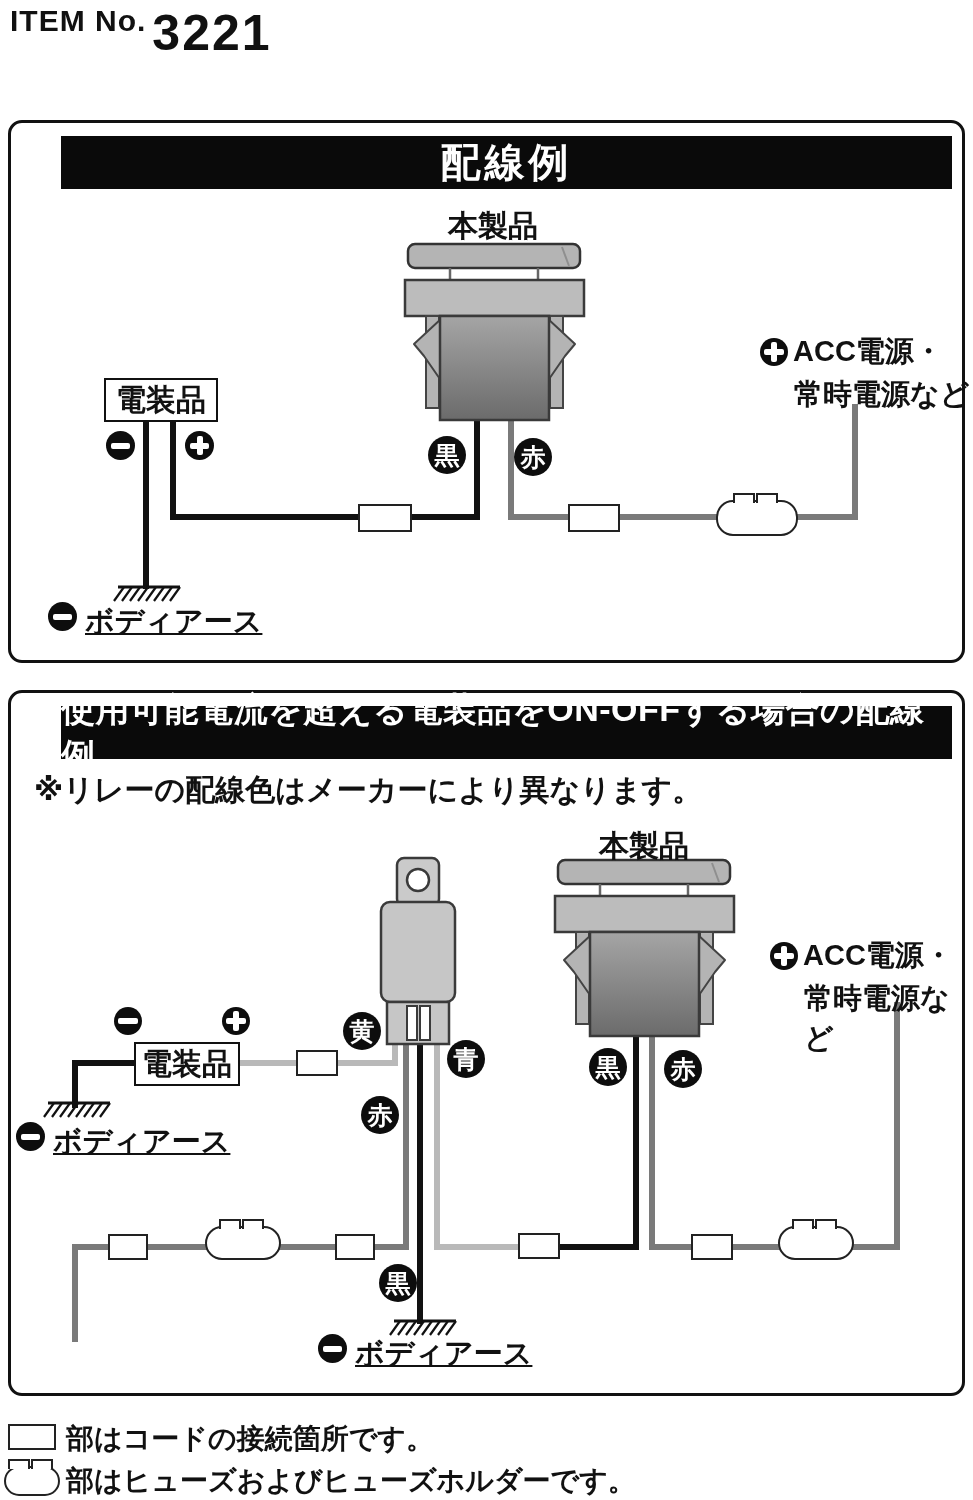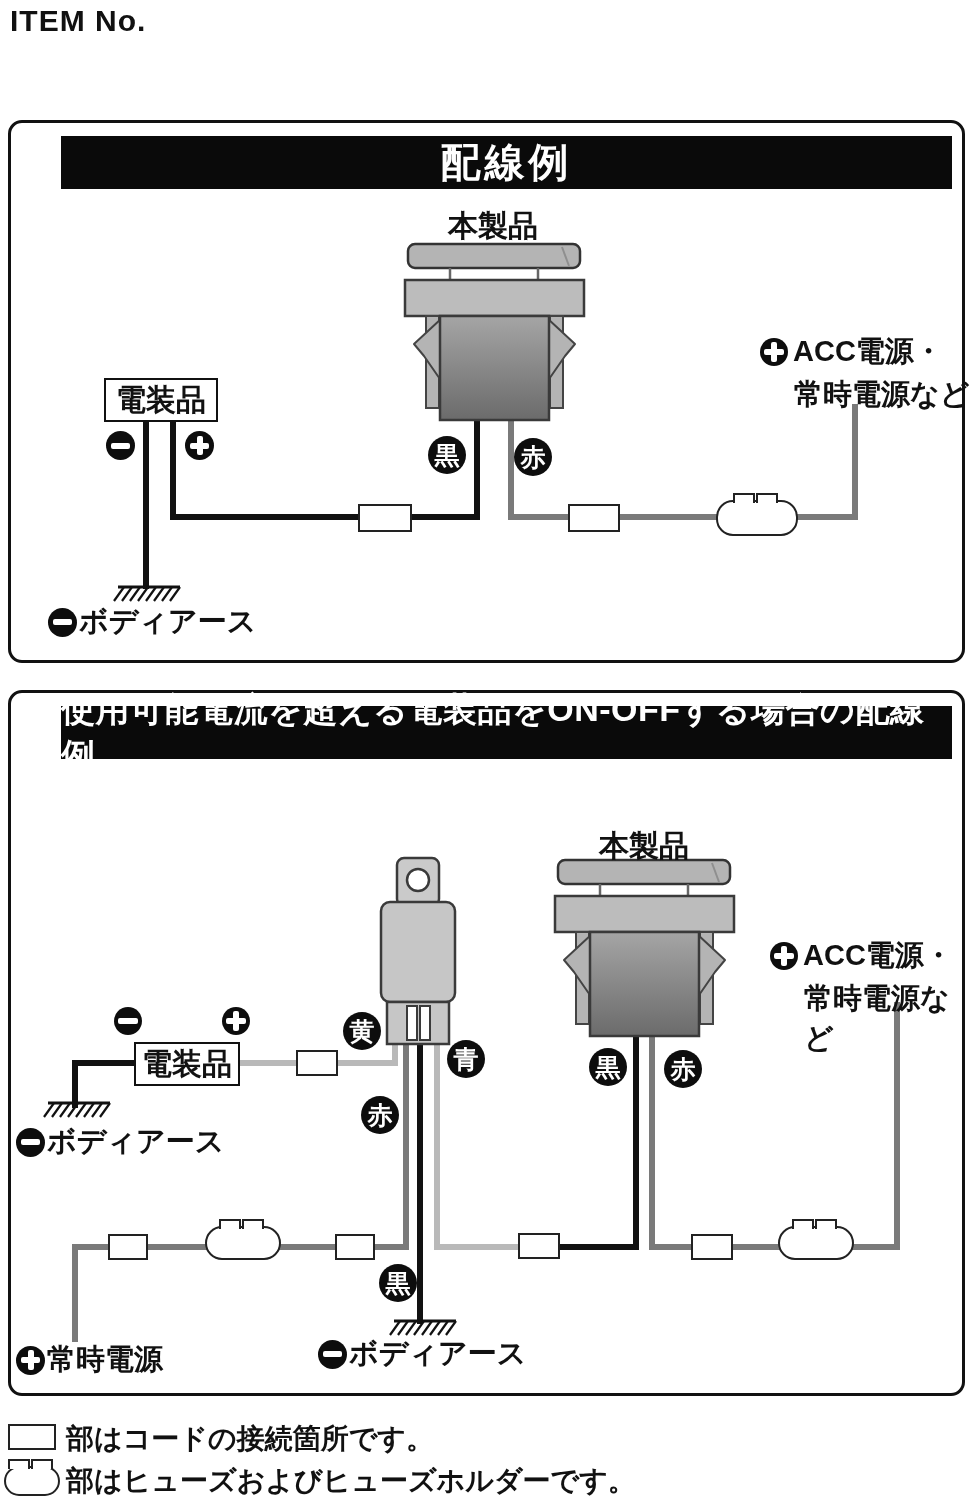--- a/index.html
+++ b/index.html
@@ -23,34 +23,35 @@
   .fuse .tab.t1{left:calc(50% - 24px);}
   .fuse .tab.t2{left:calc(50% - 1px);}
   .badge{position:absolute;width:38px;height:38px;background:#0d0d0d;color:#fff;border-radius:50%;
          display:flex;align-items:center;justify-content:center;font-size:25px;font-weight:bold;z-index:4;}
   .sign{background:#0d0d0d;border-radius:50%;position:absolute;z-index:4;}
   .sign.inline{position:relative;display:inline-block;flex:0 0 auto;}
   .sign::before{content:"";position:absolute;left:16%;right:16%;top:calc(50% - 3px);height:6px;background:#fff;border-radius:2px;}
   .sign.plus::after{content:"";position:absolute;top:16%;bottom:16%;left:calc(50% - 3px);width:6px;background:#fff;border-radius:2px;}
   .devbox{position:absolute;background:#fff;border:2.5px solid #111;display:flex;align-items:center;
           justify-content:center;font-size:30px;font-weight:600;z-index:3;box-sizing:border-box;}
-  .label-row{position:absolute;display:flex;align-items:center;gap:2px;font-size:28px;font-weight:600;z-index:4;white-space:nowrap;}
+  .label-row{position:absolute;display:flex;gap:8px;font-size:28px;font-weight:600;z-index:4;white-space:nowrap;text-decoration:underline;}
   .txt{position:absolute;font-weight:600;white-space:nowrap;z-index:4;}
   .acc-block{position:absolute;z-index:4;font-size:29px;font-weight:600;}
   .acc-block .l1{display:flex;align-items:center;gap:5px;}
   .acc-block .l2{margin-left:34px;margin-top:3px;}
   svg{display:block;}
 </style>
 </head>
 <body>
 
 <div id="page">
 
   <div class="hdr-line1">
     <span class="hdr-small">ITEM No.</span>
+    <span class="hdr-num">3221</span>
   </div>
 
   <div class="frame" style="left:8px;top:120px;width:951px;height:537px;">
     <div class="titlebar" style="top:13px;height:53px;font-size:40px;letter-spacing:4px;">配線例</div>
   </div>
 
   <div class="txt" style="left:447px;top:206px;width:92px;text-align:center;font-size:30px;">本製品</div>
 
   <div class="abs" style="left:402px;top:242px;z-index:2;">
     <svg width="185" height="180" viewBox="0 0 185 180">
@@ -120,20 +121,21 @@
   </div>
   <div class="label-row" style="left:48px;top:602px;font-size:29px;">
     <span class="sign inline" style="width:29px;height:29px;"></span>
     <span>ボディアース</span>
   </div>
 
   <div class="frame" style="left:8px;top:690px;width:951px;height:700px;">
     <div class="titlebar" style="top:13px;height:53px;font-size:34px;letter-spacing:0.5px;">使用可能電流を超える電装品をON-OFFする場合の配線例</div>
   </div>
 
+  <div class="txt" style="left:34px;top:770px;font-size:30px;">※リレーの配線色はメーカーにより異なります。</div>
   <div class="txt" style="left:598px;top:826px;width:92px;text-align:center;font-size:30px;">本製品</div>
 
   <div class="abs" style="left:378px;top:856px;z-index:2;">
     <svg width="80" height="190" viewBox="0 0 80 190">
       <rect x="19" y="2" width="42" height="48" rx="7" fill="#cacaca" stroke="#3a3a3a" stroke-width="2.5"></rect>
       <circle cx="40" cy="24" r="11" fill="#fff" stroke="#3a3a3a" stroke-width="2.5"></circle>
       <rect x="3" y="46" width="74" height="100" rx="9" fill="#c6c6c6" stroke="#3a3a3a" stroke-width="2.5"></rect>
       <rect x="9" y="146" width="62" height="42" fill="#c6c6c6" stroke="#3a3a3a" stroke-width="2.5"></rect>
       <rect x="29" y="150" width="10" height="34" fill="#fff" stroke="#3a3a3a" stroke-width="2"></rect>
       <rect x="42" y="150" width="10" height="34" fill="#fff" stroke="#3a3a3a" stroke-width="2"></rect>
@@ -237,24 +239,20 @@
         <line x1="62" y1="3" x2="52" y2="17"></line>
           <line x1="70" y1="3" x2="60" y2="17"></line>
       </g>
     </svg>
   </div>
   <div class="label-row" style="left:318px;top:1334px;font-size:29px;">
     <span class="sign inline" style="width:29px;height:29px;"></span>
     <span>ボディアース</span>
   </div>
 
-  <div class="label-row" style="left:16px;top:1340px;font-size:29px;">
-    <span class="sign plus inline" style="width:29px;height:29px;"></span>
-    <span>常時電源</span>
-  </div>
 
   <div class="connector" style="left:8px;top:1424px;width:48px;height:26px;"></div>
   <div class="txt" style="left:66px;top:1420px;font-size:28px;">部はコードの接続箇所です。</div>
 
   <div class="fuse" style="left:4px;top:1466px;width:56px;height:30px;">
     <span class="tab t1"></span>
       <span class="tab t2"></span>
   </div>
   <div class="txt" style="left:66px;top:1462px;font-size:28px;">部はヒューズおよびヒューズホルダーです。</div>
 

